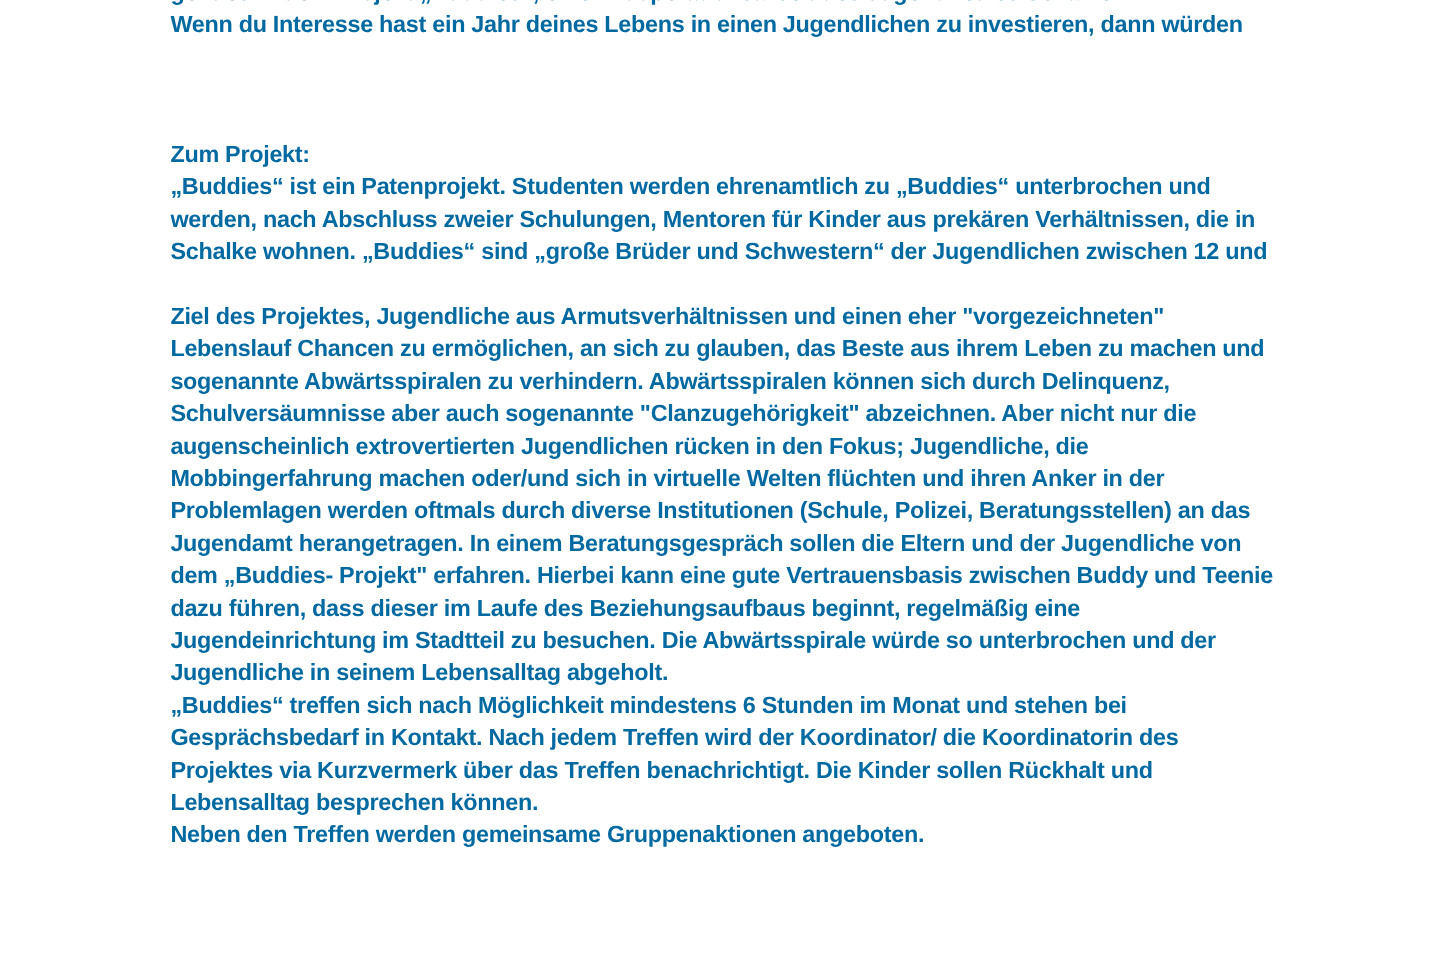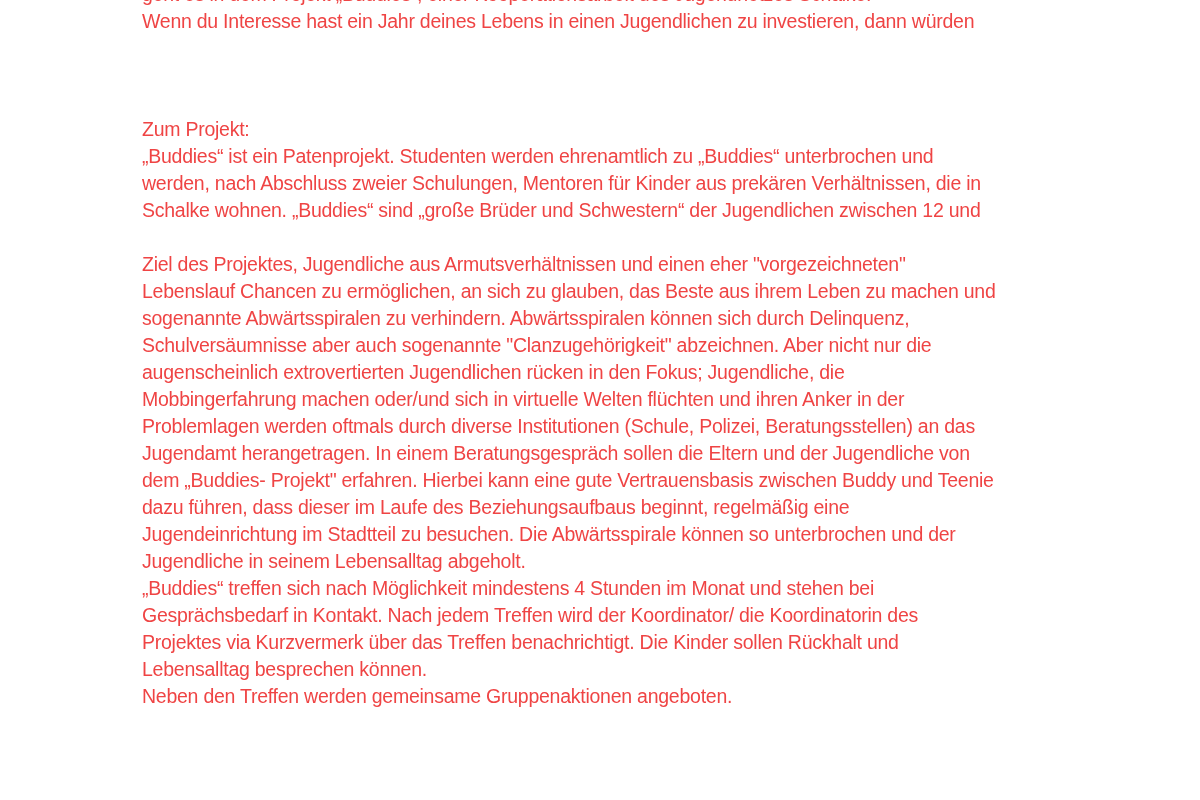--- a/index.html
+++ b/index.html
@@ -22,23 +22,23 @@
     left: 142px;
     top: -19px;
     width: 925px;
   }
   .doc-line {
     height: 27px;
     line-height: 27px;
     font-family: "Liberation Sans", sans-serif;
     font-size: 19.5px;
     letter-spacing: -0.25px;
-    color: #ef4444;
+    color: #0369a1;
     white-space: nowrap;
-    font-weight: 400;
+    font-weight: 700;
   }
 </style>
 </head>
 <body>
 
 <div class="page">
   <div class="doc-text">
       <div class="doc-line">geht es in dem Projekt „Buddies“, einer Kooperationsarbeit des Jugendnetzes Schalke.</div>
       <div class="doc-line">Wenn du Interesse hast ein Jahr deines Lebens in einen Jugendlichen zu investieren, dann würden</div>
       <div class="doc-line">&nbsp;</div>
@@ -52,21 +52,21 @@
       <div class="doc-line">Ziel des Projektes, Jugendliche aus Armutsverhältnissen und einen eher "vorgezeichneten"</div>
       <div class="doc-line">Lebenslauf Chancen zu ermöglichen, an sich zu glauben, das Beste aus ihrem Leben zu machen und</div>
       <div class="doc-line">sogenannte Abwärtsspiralen zu verhindern. Abwärtsspiralen können sich durch Delinquenz,</div>
       <div class="doc-line">Schulversäumnisse aber auch sogenannte "Clanzugehörigkeit" abzeichnen. Aber nicht nur die</div>
       <div class="doc-line">augenscheinlich extrovertierten Jugendlichen rücken in den Fokus; Jugendliche, die</div>
       <div class="doc-line">Mobbingerfahrung machen oder/und sich in virtuelle Welten flüchten und ihren Anker in der</div>
       <div class="doc-line">Problemlagen werden oftmals durch diverse Institutionen (Schule, Polizei, Beratungsstellen) an das</div>
       <div class="doc-line">Jugendamt herangetragen. In einem Beratungsgespräch sollen die Eltern und der Jugendliche von</div>
       <div class="doc-line">dem „Buddies- Projekt" erfahren. Hierbei kann eine gute Vertrauensbasis zwischen Buddy und Teenie</div>
       <div class="doc-line">dazu führen, dass dieser im Laufe des Beziehungsaufbaus beginnt, regelmäßig eine</div>
-      <div class="doc-line">Jugendeinrichtung im Stadtteil zu besuchen. Die Abwärtsspirale können so unterbrochen und der</div>
+      <div class="doc-line">Jugendeinrichtung im Stadtteil zu besuchen. Die Abwärtsspirale würde so unterbrochen und der</div>
       <div class="doc-line">Jugendliche in seinem Lebensalltag abgeholt.</div>
-      <div class="doc-line">„Buddies“ treffen sich nach Möglichkeit mindestens 4 Stunden im Monat und stehen bei</div>
+      <div class="doc-line">„Buddies“ treffen sich nach Möglichkeit mindestens 6 Stunden im Monat und stehen bei</div>
       <div class="doc-line">Gesprächsbedarf in Kontakt. Nach jedem Treffen wird der Koordinator/ die Koordinatorin des</div>
       <div class="doc-line">Projektes via Kurzvermerk über das Treffen benachrichtigt. Die Kinder sollen Rückhalt und</div>
       <div class="doc-line">Lebensalltag besprechen können.</div>
       <div class="doc-line">Neben den Treffen werden gemeinsame Gruppenaktionen angeboten.</div>
     </div>
 </div>
 
 </body></html>

